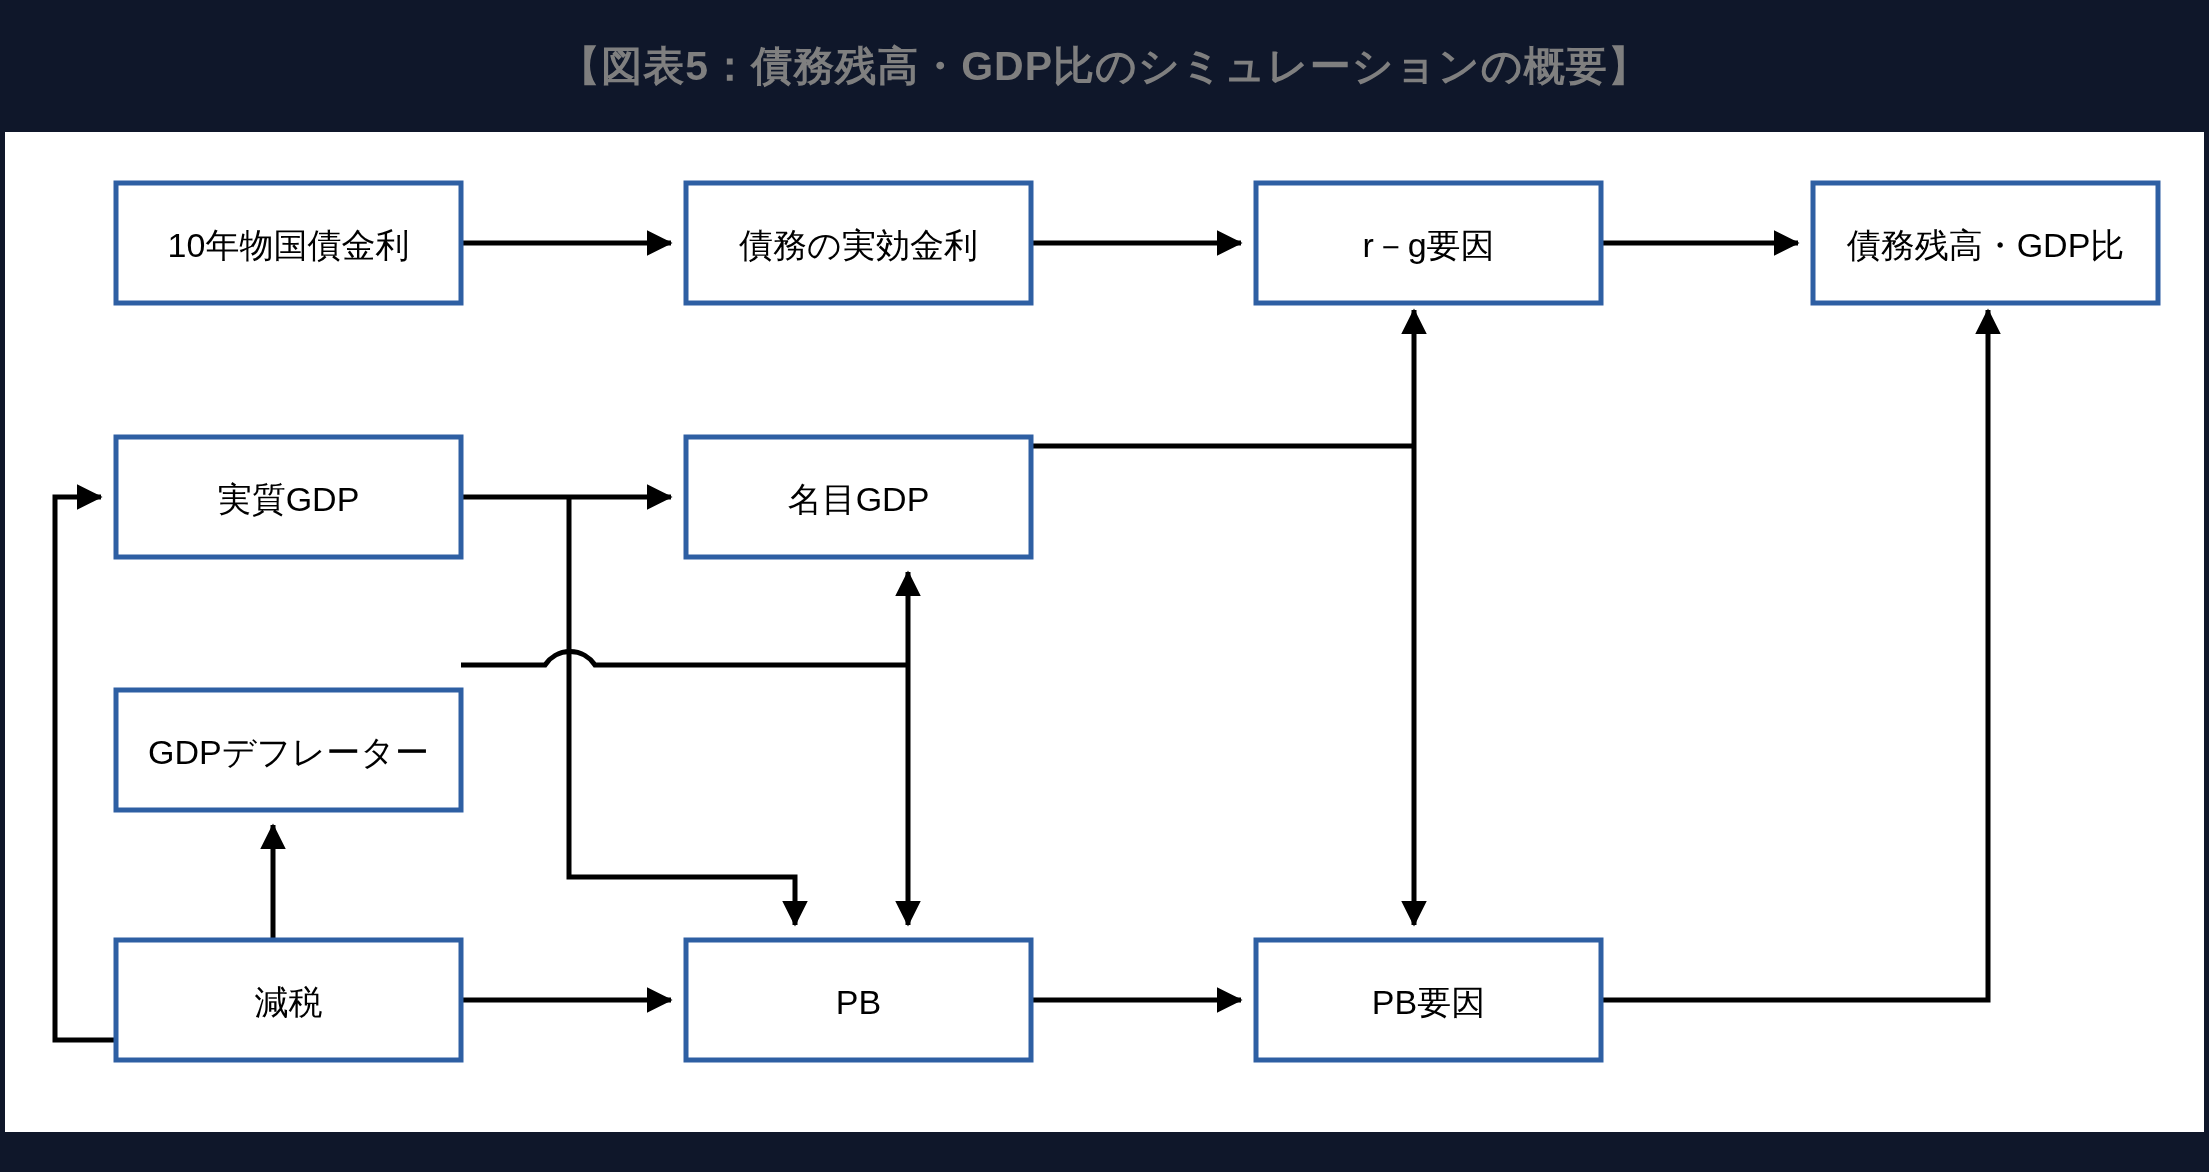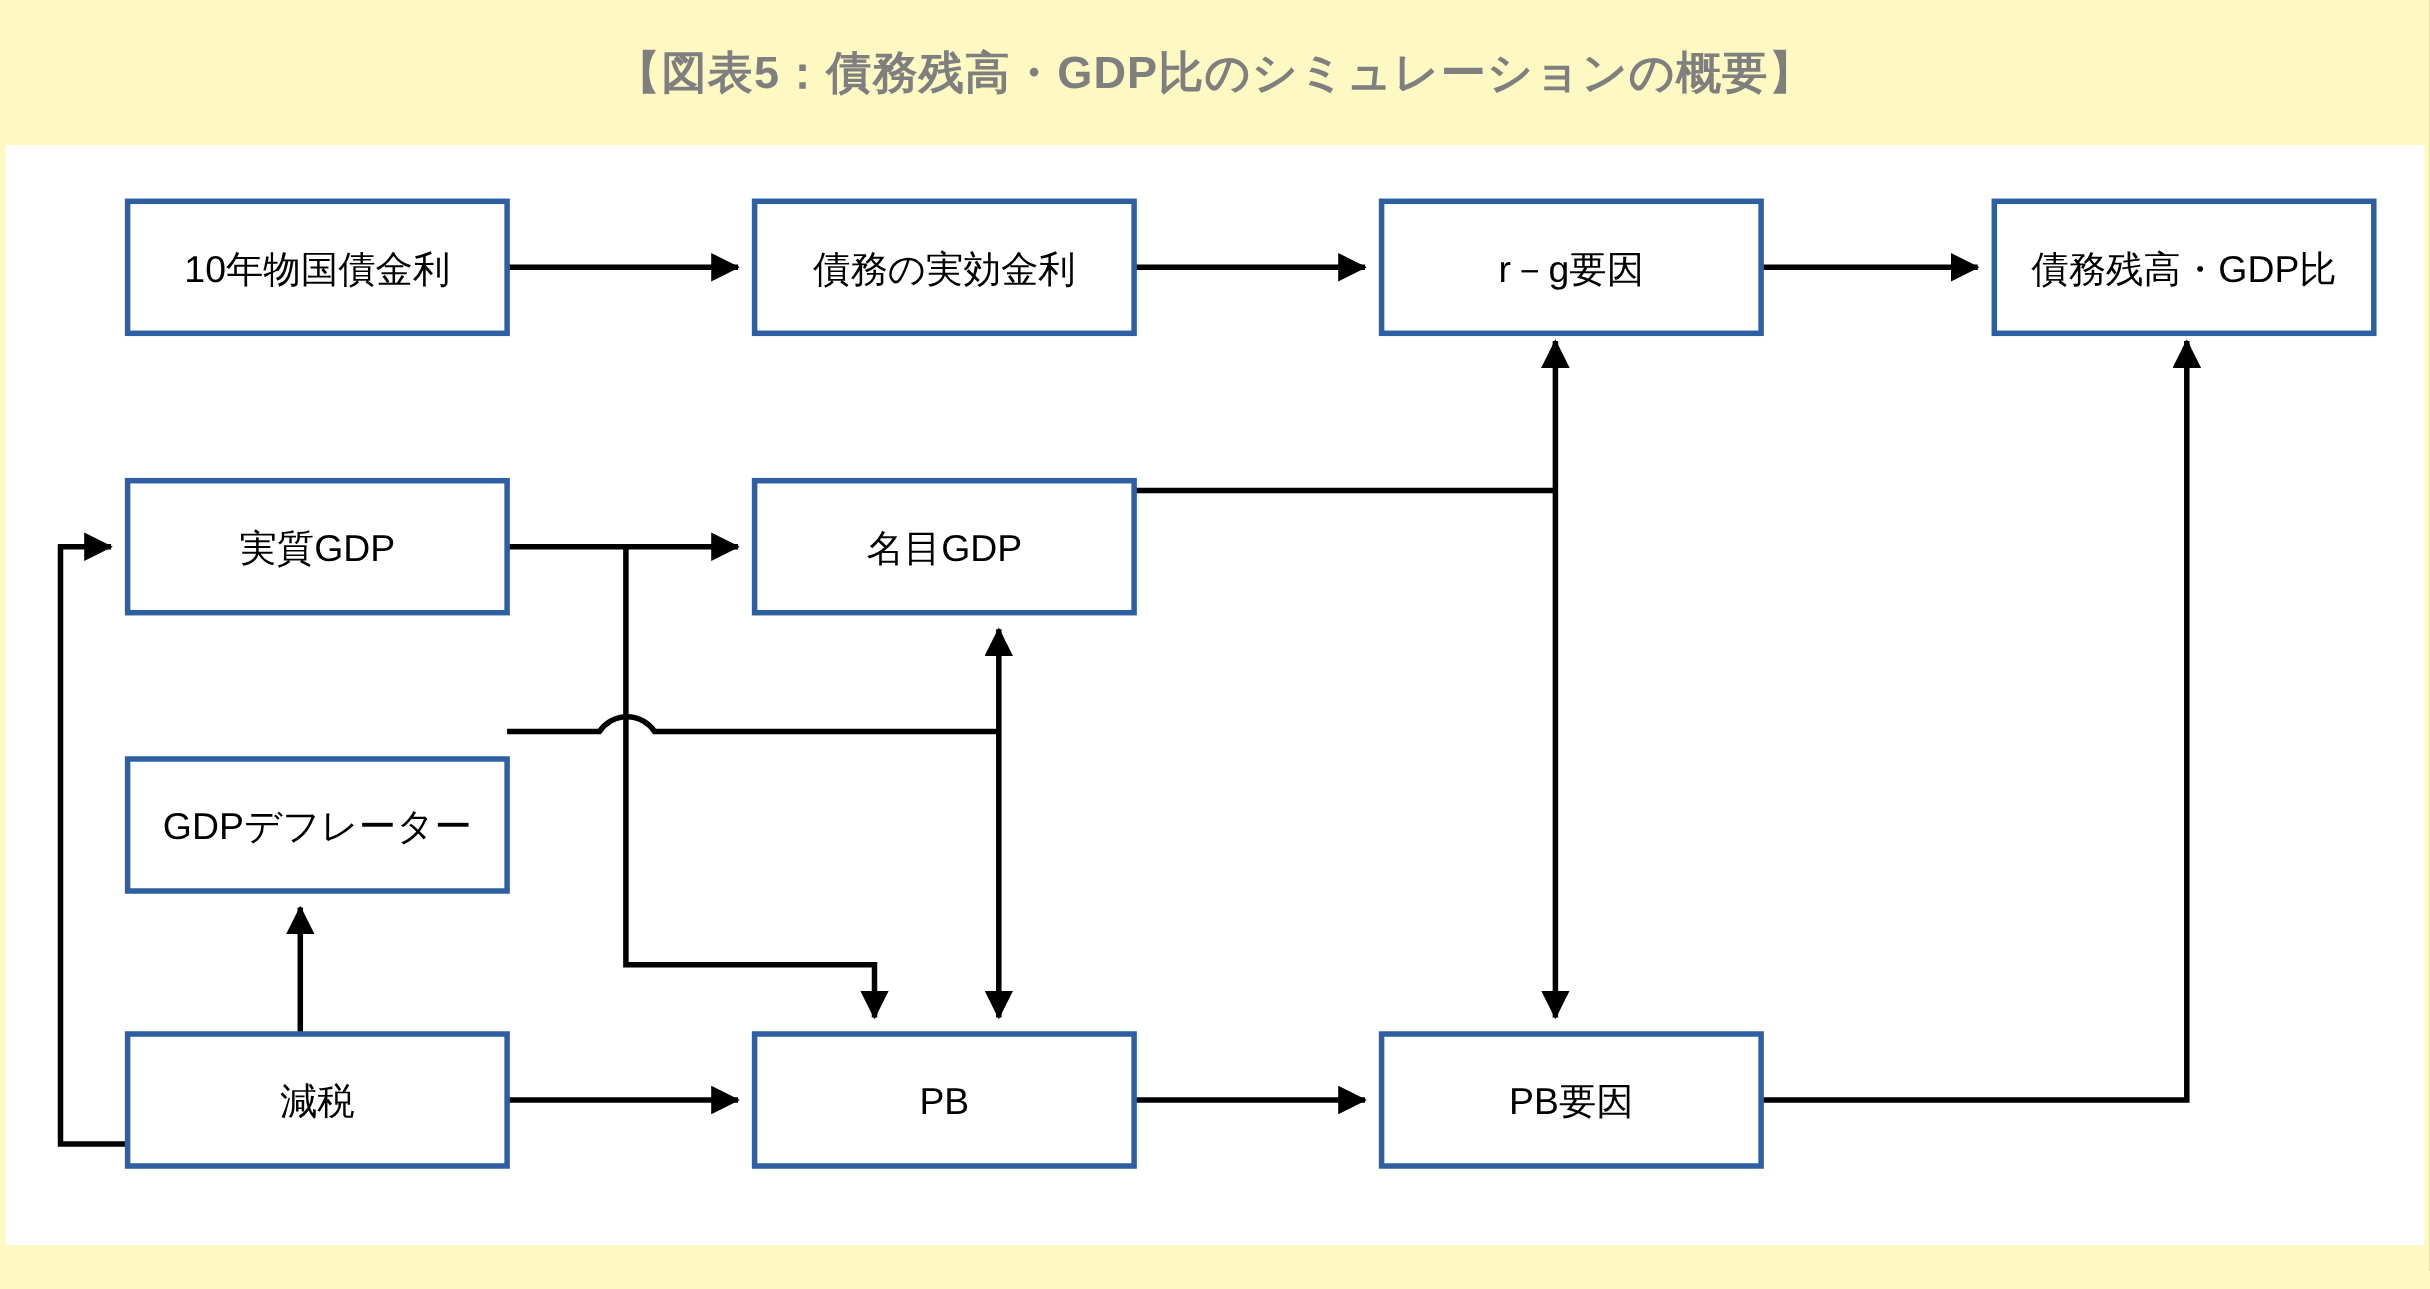--- a/index.html
+++ b/index.html
@@ -2,21 +2,21 @@
 <html><head>
 <meta charset="utf-8">
 <title>図表5</title>
 <style>
   html,body{margin:0;padding:0;background:#000;}
   body{
     width:2209px;height:1172px;
     font-family:"Liberation Sans","DejaVu Sans",sans-serif;
     overflow:hidden;position:relative;
   }
-  #root{position:absolute;inset:0;background:#fef9c3;}
+  #root{position:absolute;inset:0;background:#0f172a;}
 
   #title{
     position:absolute;left:0;top:0;width:2209px;height:132px;
     display:flex;align-items:center;justify-content:center;
     color:#7f7f7f;font-size:41px;font-weight:bold;letter-spacing:1px;
     white-space:nowrap;
   }
 
   #panel{
     position:absolute;left:5px;top:132px;

